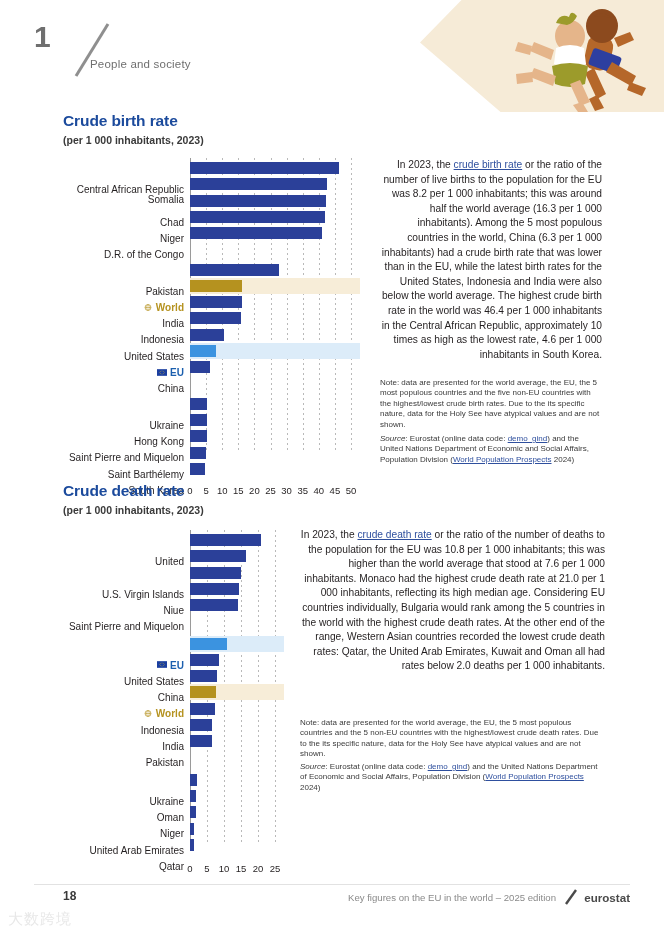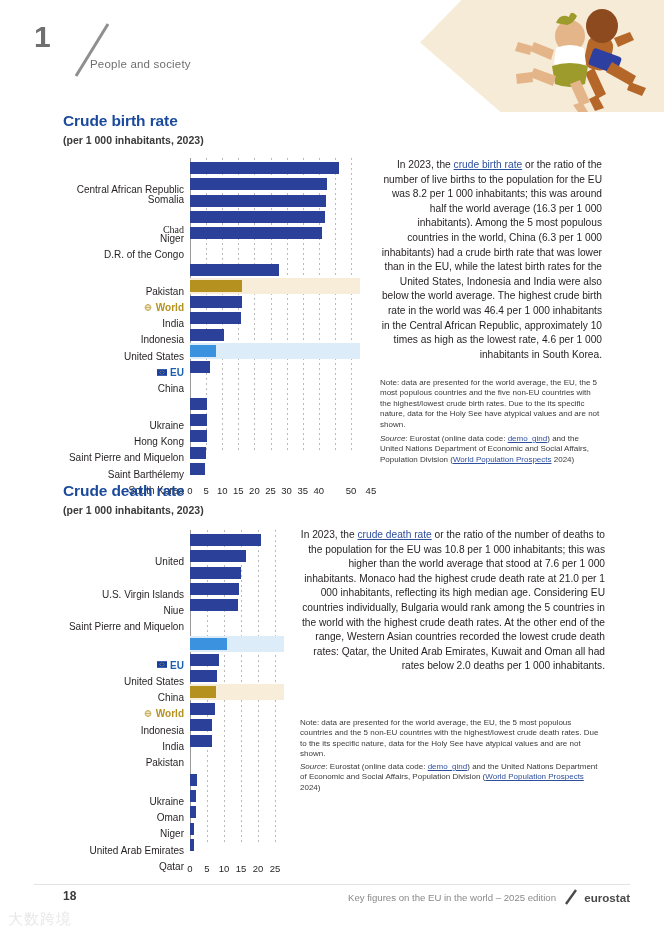--- a/index.html
+++ b/index.html
@@ -143,26 +143,26 @@
       <div id="ticks1">
           <div class="tick" style="left: 178px; top: 327.1px;">0</div>
           <div class="tick" style="left: 194.1px; top: 327.1px;">5</div>
           <div class="tick" style="left: 210.2px; top: 327.1px;">10</div>
           <div class="tick" style="left: 226.3px; top: 327.1px;">15</div>
           <div class="tick" style="left: 242.4px; top: 327.1px;">20</div>
           <div class="tick" style="left: 258.5px; top: 327.1px;">25</div>
           <div class="tick" style="left: 274.6px; top: 327.1px;">30</div>
           <div class="tick" style="left: 290.7px; top: 327.1px;">35</div>
           <div class="tick" style="left: 306.8px; top: 327.1px;">40</div>
-          <div class="tick" style="left: 322.9px; top: 327.1px; padding-left: 36px;">45</div>
+          <div class="tick" style="left: 322.9px; top: 327.1px;">45</div>
           <div class="tick" style="left: 339px; top: 327.1px;">50</div>
         </div>
     <div class="rowlabel" style="right: 176px; top: 5px;">Central African Republic</div>
         <div class="rowlabel" style="right: 176px; top: 15px;">Somalia</div>
-        <div class="rowlabel" style="right: 176px; top: 45px; font-family: Liberation Serif, serif;">Chad</div>
+        <div class="rowlabel" style="right: 176px; top: 38px;">Chad</div>
         <div class="rowlabel" style="right: 176px; top: 53.9px;">Niger</div>
         <div class="rowlabel" style="right: 176px; top: 70.2px;">D.R. of the Congo</div>
         <div class="rowlabel" style="right: 176px; top: 106.5px;">Pakistan</div>
         <div class="rowlabel world" style="right: 176px; top: 122.8px;"><svg class="flagicon" viewBox="0 0 20 20">
             <circle cx="10" cy="10" r="8.4" fill="none" stroke="#B5921F" stroke-width="2"></circle>
             <ellipse cx="10" cy="10" rx="3.6" ry="8.4" fill="none" stroke="#B5921F" stroke-width="1.6"></ellipse>
             <line x1="1.6" y1="10" x2="18.4" y2="10" stroke="#B5921F" stroke-width="1.6"></line>
           </svg>World</div>
         <div class="rowlabel" style="right: 176px; top: 139.1px;">India</div>
         <div class="rowlabel" style="right: 176px; top: 155.4px;">Indonesia</div>

